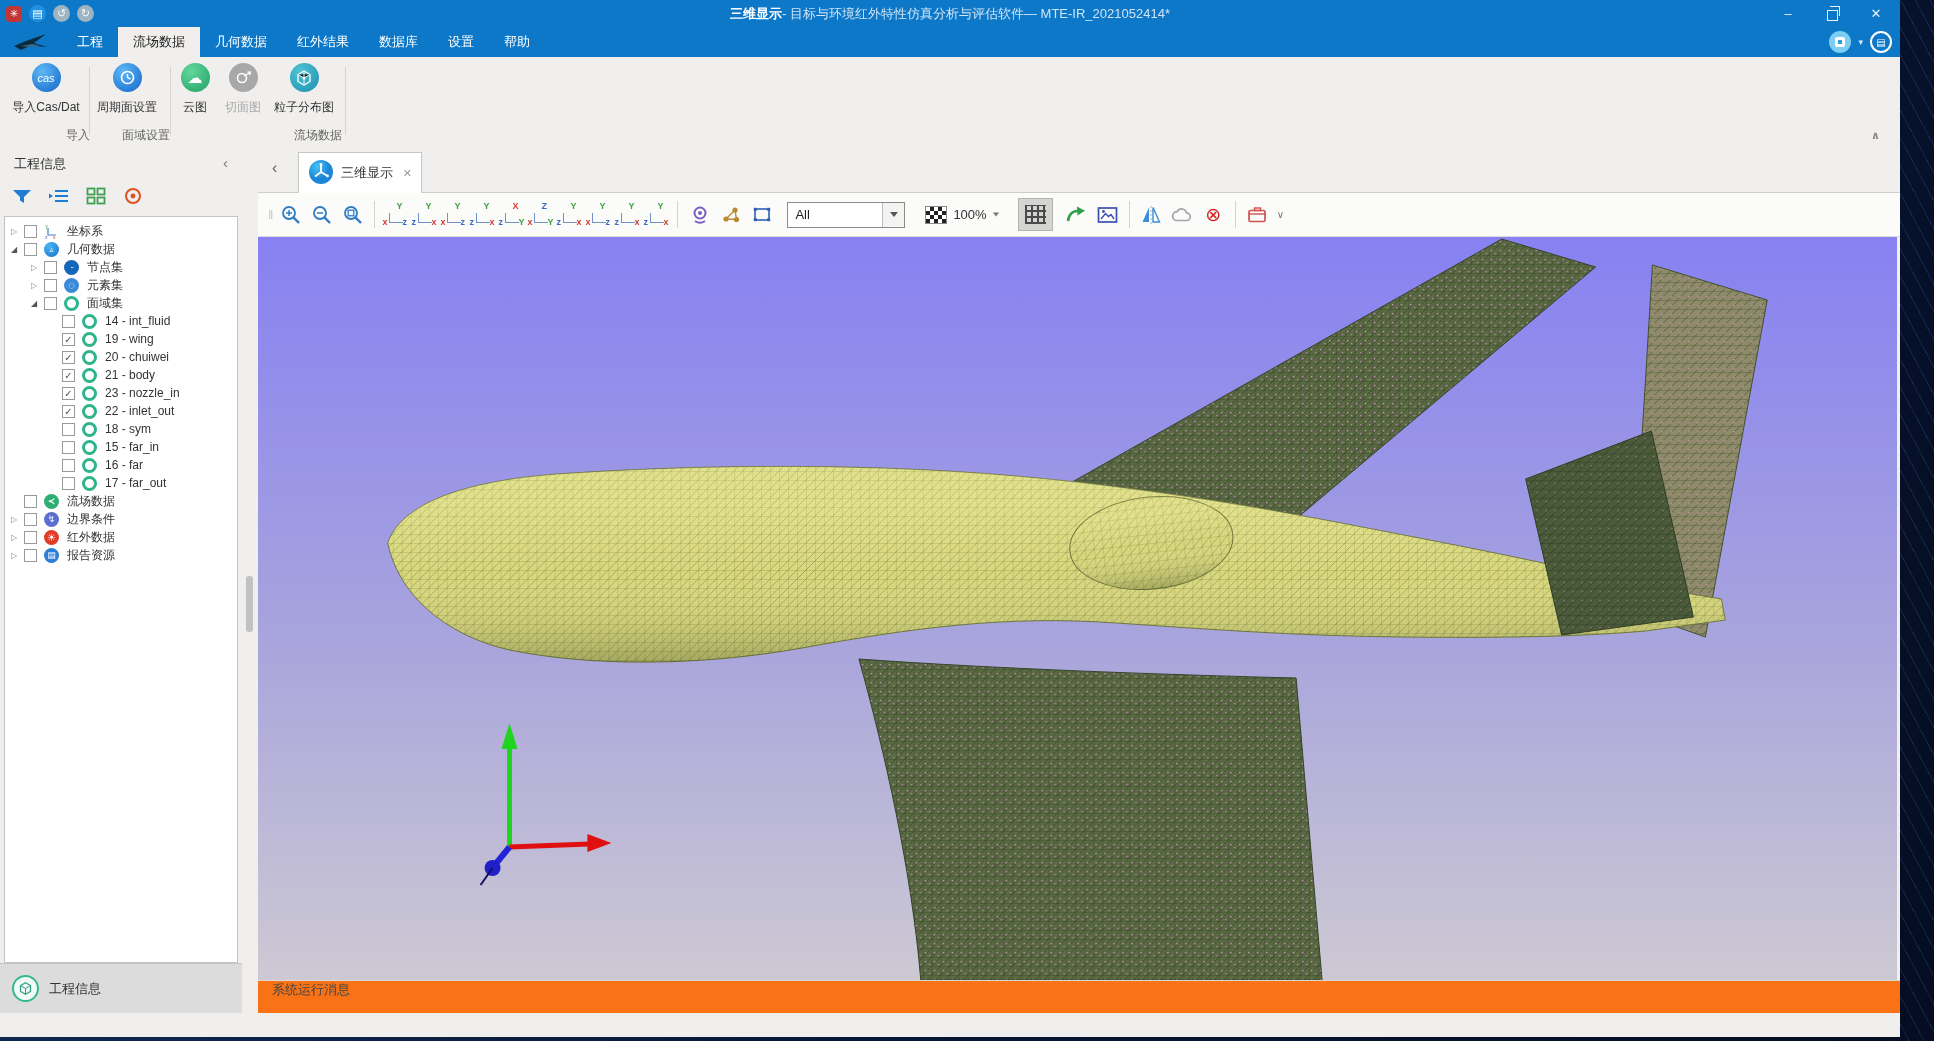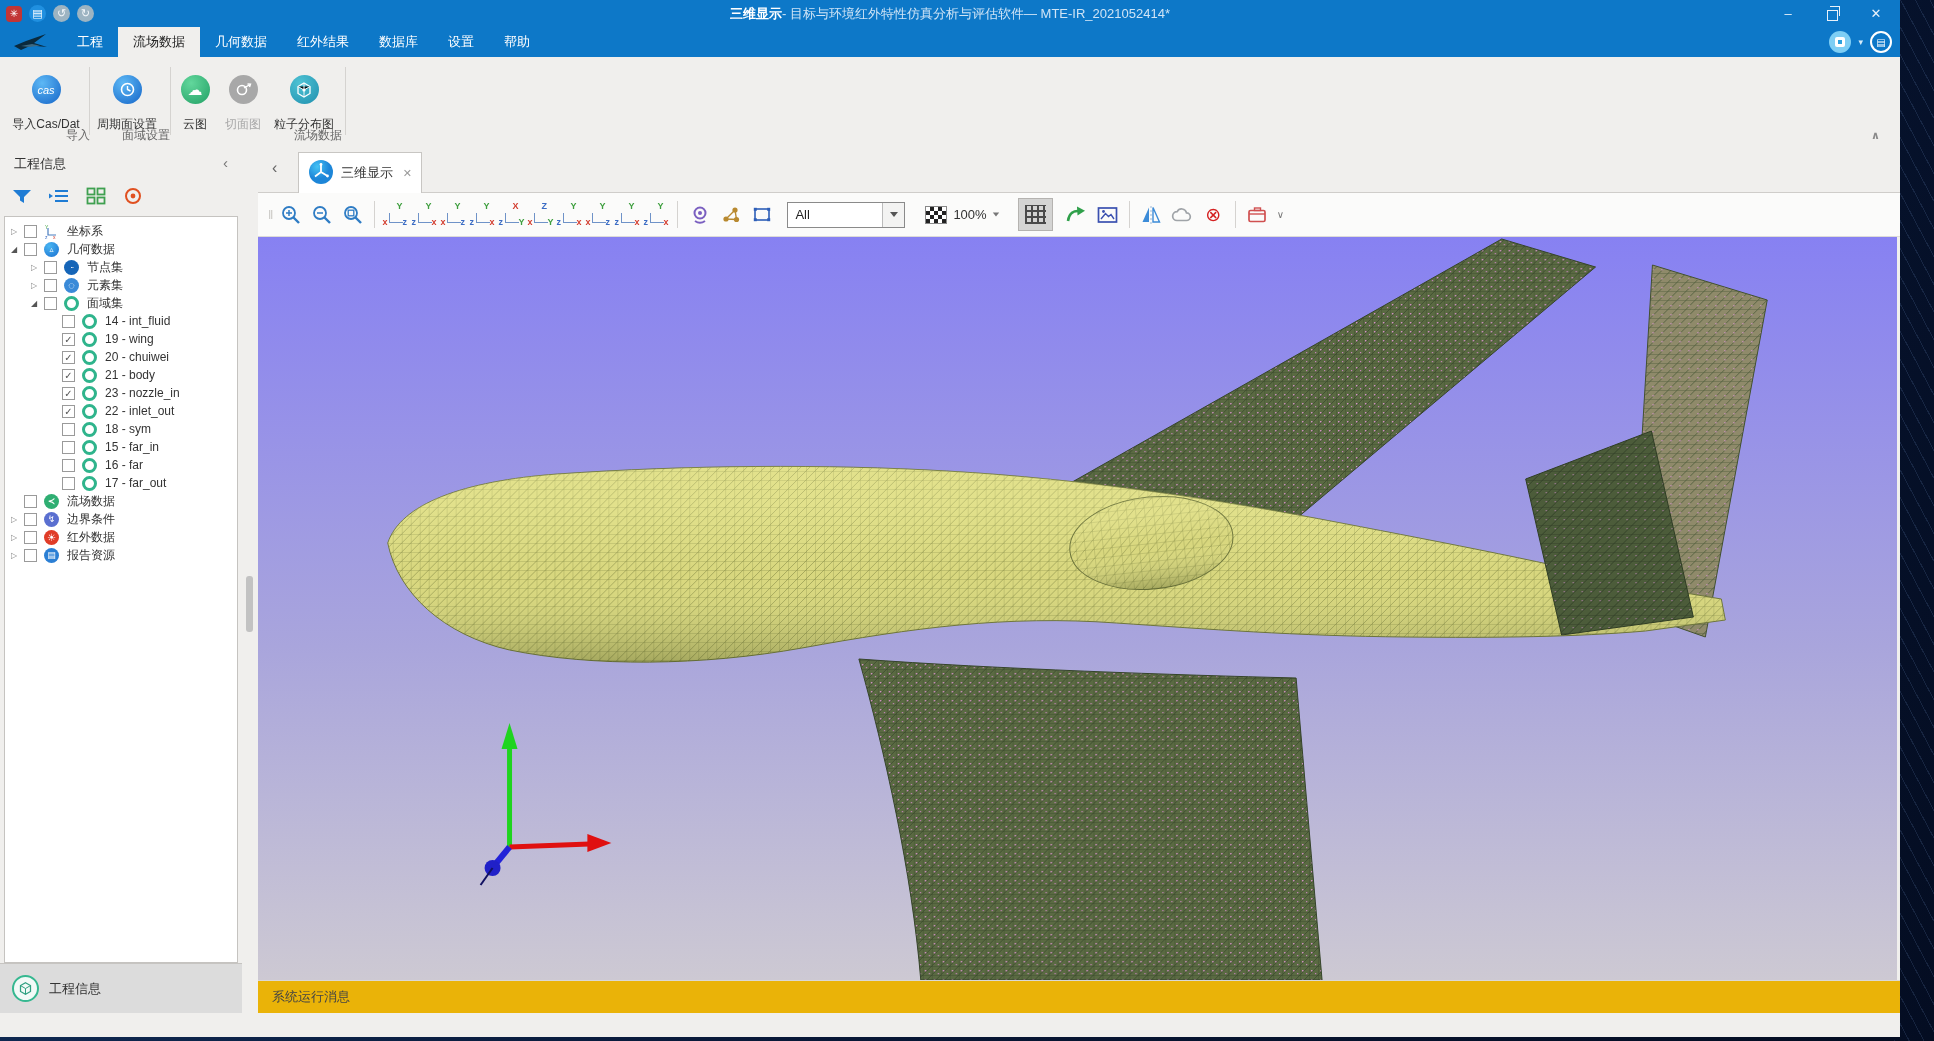--- a/index.html
+++ b/index.html
@@ -35,21 +35,21 @@
   .mr1 i{width:10px;height:10px;background:#fff;border-radius:2px;display:grid;place-items:center}
   .mr1 i::before{content:"";width:4px;height:4px;background:#2da0dc}
   .mr-caret{color:#d7ecfa;font-size:9px}
   .mr2{width:22px;height:22px;border-radius:50%;border:2px solid #fff;box-sizing:border-box;display:grid;place-items:center;color:#fff;font-size:10px}
 
   
   .ribbon{position:absolute;left:0;top:57px;right:0;height:91px;background:#f0efed;border-bottom:1px solid #d8d6d3}
   .rbtn{position:absolute;top:6px;text-align:center;font-size:12px;color:#333}
   .rbtn .lab{margin-top:7px;white-space:nowrap}
   .rbtn.disabled .lab{color:#a8a8a8}
-  .ric{width:29px;height:29px;border-radius:50%;margin:12px auto;display:grid;place-items:center;color:#fff}
+  .ric{width:29px;height:29px;border-radius:50%;margin:0 auto;display:grid;place-items:center;color:#fff}
   .ic-cas{background:radial-gradient(circle at 35% 28%,#5db8f5,#1565c8);font-size:11px;font-style:italic}
   .ic-clock{background:radial-gradient(circle at 35% 28%,#5db8f5,#1565c8)}
   .ic-cloud{background:radial-gradient(circle at 35% 28%,#62d79c,#22a065);font-size:15px}
   .ic-slice{background:#a8a8a8}
   .ic-part{background:radial-gradient(circle at 35% 28%,#4fc3d4,#1f8fae)}
   .rsep{position:absolute;top:10px;height:68px;width:1px;background:#d5d3d0}
   .rgroup{position:absolute;bottom:4px;text-align:right;font-size:12px;color:#666;white-space:nowrap}
   .ribbon-collapse{position:absolute;right:20px;bottom:6px;color:#8a8a8a;font-size:11px;font-weight:bold}
 
   
@@ -116,21 +116,21 @@
   .checker{width:20px;height:16px;border:1px solid #888;background:conic-gradient(#222 25%,#fff 0 50%,#222 0 75%,#fff 0) 0 0/8px 8px;margin:0 6px 0 10px}
   .opac{font-size:13px;color:#333;display:flex;align-items:center;gap:5px;margin-right:10px}
   .meshbtn{width:35px;height:33px;background:#d4d4d3;border:1px solid #b5b3b0;display:grid;place-items:center;margin:0 8px;box-sizing:border-box}
   .meshglyph{width:21px;height:19px;background:repeating-linear-gradient(90deg,#4a4a4a 0 2px,transparent 2px 6px),repeating-linear-gradient(0deg,#4a4a4a 0 2px,transparent 2px 6px)}
   .redx{color:#d42020;font-size:19px}
   .vchev{color:#777;font-size:10px;margin-left:4px}
 
   .viewport{position:absolute;left:0;right:3px;top:89px;bottom:33px;background:linear-gradient(#8781f2,#a9a5dc 55%,#cdc9d3)}
   .viewport svg{position:absolute;left:0;top:0;width:100%;height:100%}
 
-  .msgbar{position:absolute;left:0;right:0;bottom:0;height:33px;background:#eab308;border-top:1px solid #dad8d5;display:flex;align-items:center;padding-left:14px;font-size:13px;color:#444;box-sizing:border-box}
+  .msgbar{position:absolute;left:0;right:0;bottom:0;height:33px;background:#f97316;border-top:1px solid #dad8d5;display:flex;padding-left:14px;font-size:13px;color:#444;box-sizing:border-box}
 
   
   .statusbar{position:absolute;left:0;right:0;bottom:0;height:24px;background:#f0efed;border-top:1px solid #cfcdca;display:flex;align-items:center;font-size:13px;color:#333;box-sizing:border-box}
   .stdot{width:10px;height:12px;border-radius:50%;background:radial-gradient(circle at 35% 30%,#5ed77a,#1d9a3f);margin:0 10px 0 16px}
   .st-right{margin-left:auto;display:flex;align-items:center;height:100%}
   .st-icogrp{background:#dbdbda;height:100%;display:flex;align-items:center;gap:12px;padding:0 14px}
   .stico{width:20px;height:14px;border:1px solid #96acc4;background:#fff;box-sizing:border-box}
   .stico.left{background:linear-gradient(90deg,#3d9bd8 0 45%,#fff 0)}
   .stico.top{background:linear-gradient(#3d9bd8 0 42%,#fff 0)}
   .st-sep{width:1px;height:100%;background:#c8c8c6}

